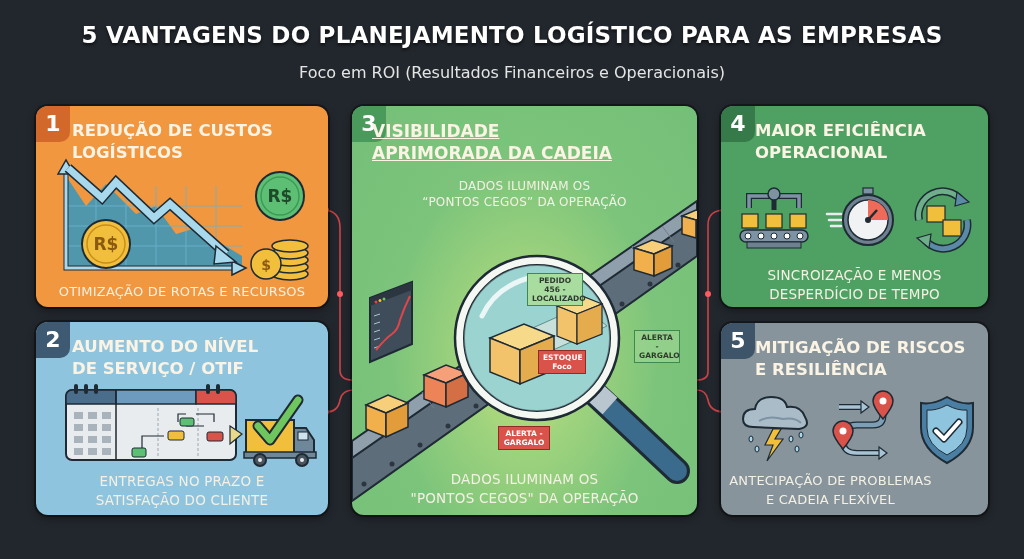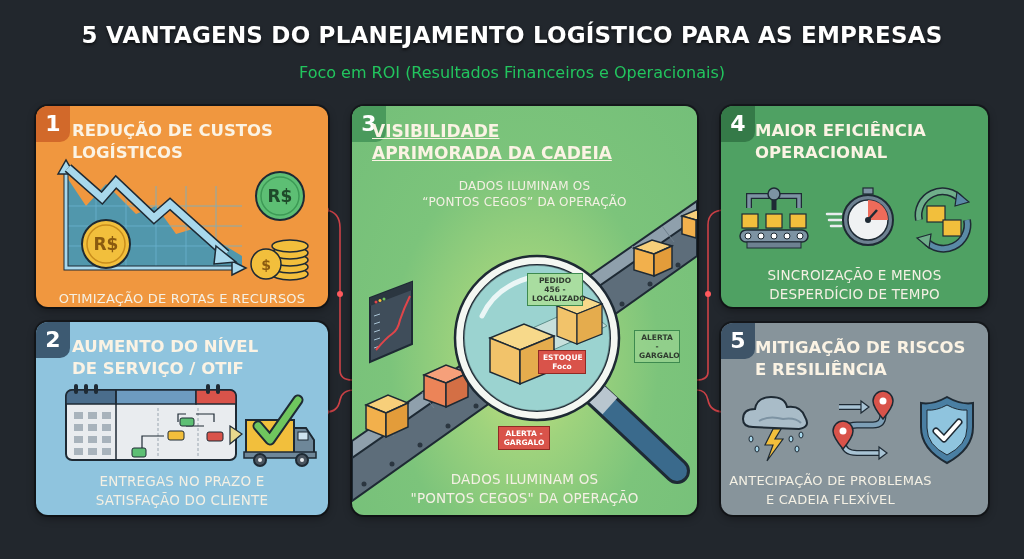--- a/index.html
+++ b/index.html
@@ -11,21 +11,21 @@
     color: #fff;
   }
   .title {
     position: absolute; left: 0; top: 22px; width: 1024px;
     text-align: center; font-weight: bold; font-size: 23px;
     letter-spacing: 0.2px; color: #fff;
     text-shadow: 0 2px 3px rgba(0,0,0,0.6);
   }
   .subtitle {
     position: absolute; left: 0; top: 63px; width: 1024px;
-    text-align: center; font-size: 16px; color: #22c55e;
+    text-align: center; font-size: 16px; color: #e5e5e5;
   }
   .card {
     position: absolute; border-radius: 12px; overflow: hidden;
     box-shadow: 0 0 0 2px rgba(0,0,0,0.35), 0 3px 8px rgba(0,0,0,0.4);
   }
   .badge {
     position: absolute; left: 0; top: 0; width: 34px; height: 36px;
     border-bottom-right-radius: 10px;
     font-weight: bold; font-size: 22px; text-align: center; line-height: 36px;
     color: #fff;
@@ -127,21 +127,21 @@
     <g stroke="#1e2a34" stroke-width="1.5" fill="#f2bf3c">
       <ellipse cx="44" cy="40" rx="18" ry="6"></ellipse>
         <ellipse cx="44" cy="33" rx="18" ry="6"></ellipse>
       <ellipse cx="44" cy="26" rx="18" ry="6"></ellipse>
         <ellipse cx="44" cy="19" rx="18" ry="6"></ellipse>
       <ellipse cx="44" cy="12" rx="18" ry="6"></ellipse>
       <circle cx="20" cy="30" r="15"></circle>
     </g>
     <text x="20" y="36" text-anchor="middle" font-size="14" font-weight="bold" fill="#8a5a10" font-family="DejaVu Sans, sans-serif">$</text>
   </svg>
-  <div class="card-caption" style="left:0;top:176px;width:292px;font-size:13px;margin-top:7px;">OTIMIZAÇÃO DE ROTAS E RECURSOS</div>
+  <div class="card-caption" style="left:0;top:176px;width:292px;font-size:13px;">OTIMIZAÇÃO DE ROTAS E RECURSOS</div>
 </div>
 
 <div id="c2" class="card">
   <div class="badge">2</div>
   <div class="card-title" style="left:36px;top:14px;width:256px;">
     <div>AUMENTO DO NÍVEL</div>
     <div>DE SERVIÇO / OTIF</div>
   </div>
   <svg style="left:0;top:0;" width="292" height="193">
     <rect x="30" y="68" width="170" height="70" rx="6" fill="#e9ecef" stroke="#1e2a34" stroke-width="2"></rect>

